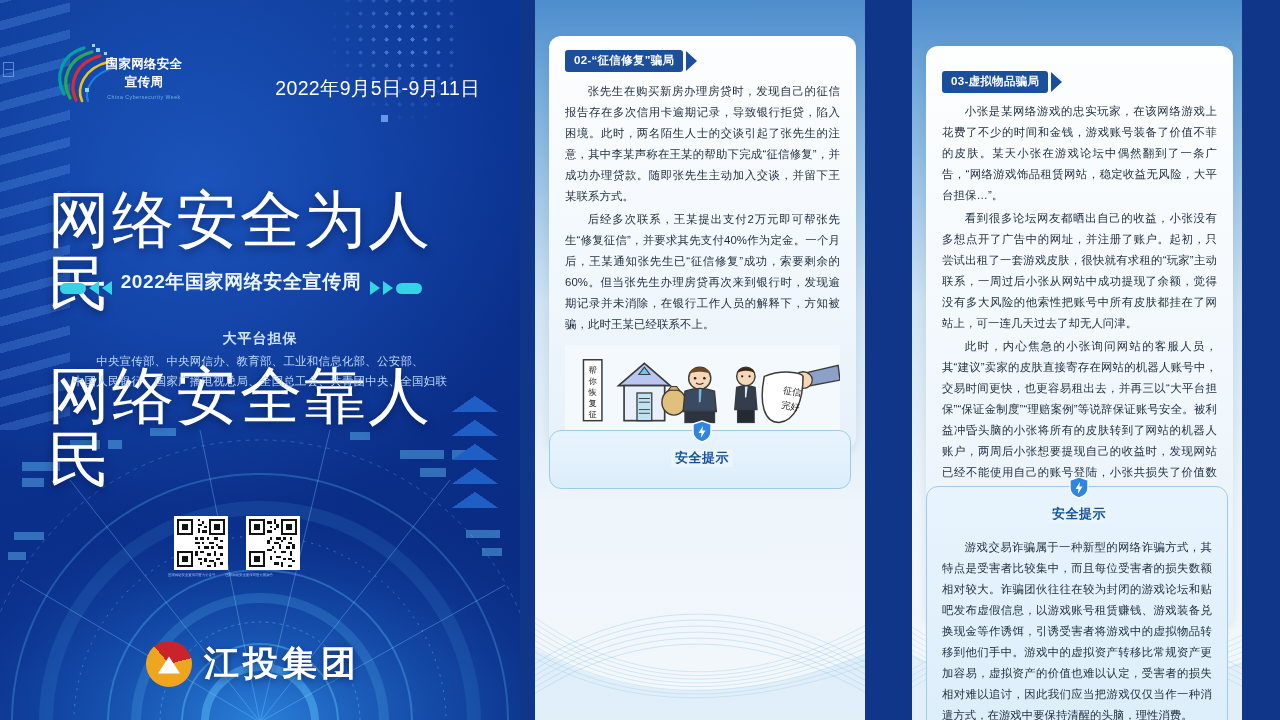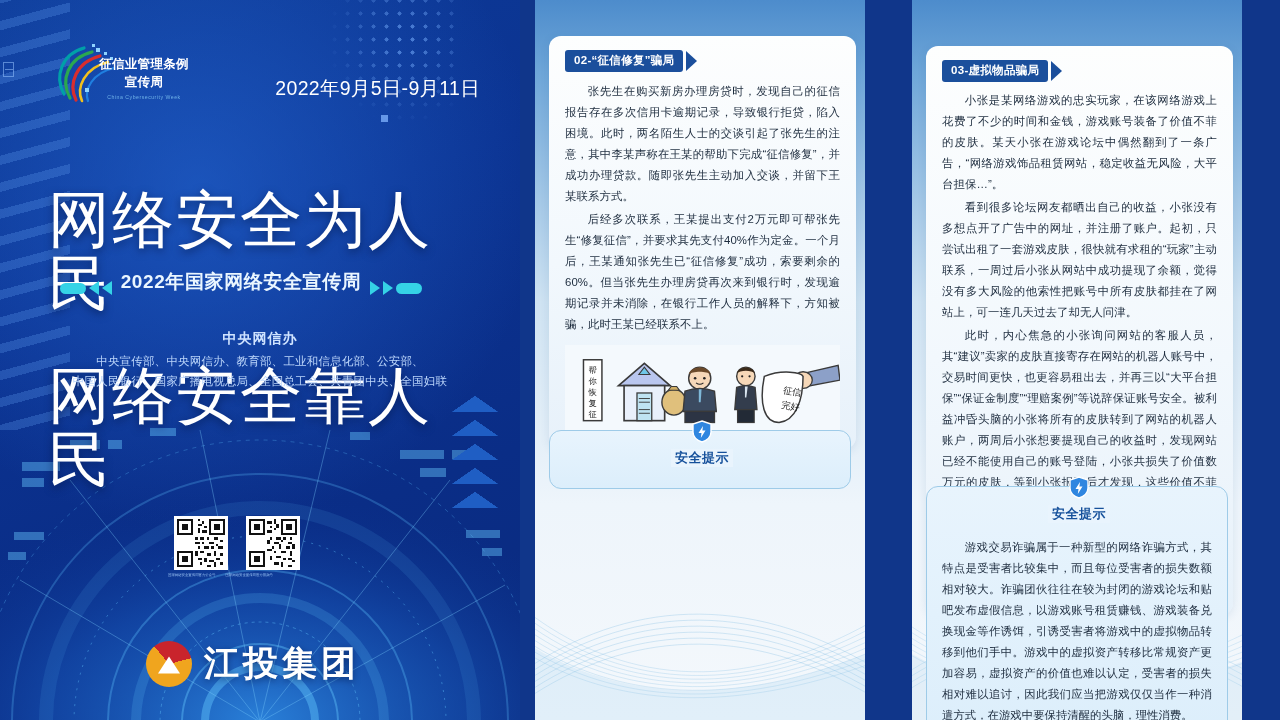--- a/index.html
+++ b/index.html
@@ -226,21 +226,21 @@
         </g>
         <g fill="#8fd3ff">
           <rect x="44" y="6" width="4" height="4"></rect>
             <rect x="52" y="10" width="3" height="3"></rect>
           <rect x="58" y="15" width="3" height="3"></rect>
             <rect x="40" y="2" width="3" height="3"></rect>
           <rect x="33" y="46" width="4" height="4"></rect>
         </g>
       </svg>
       <div class="ncw-txt">
-        <div class="ncw-l1">征信业管理条例</div>
+        <div class="ncw-l1">国家网络安全</div>
         <div class="ncw-l2">宣传周</div>
         <div class="ncw-l3">China Cybersecurity Week</div>
       </div>
     </div>
 
     <div class="poster-date">2022年9月5日-9月11日</div>
 
     <div class="slogan">
       <div>网络安全为人民</div>
       <div>网络安全靠人民</div>
@@ -253,21 +253,21 @@
           <span class="sb-tri l"></span>
       </span>
       <span class="sb-txt">2022年国家网络安全宣传周</span>
       <span class="sb-arrows">
         <span class="sb-tri r"></span>
           <span class="sb-tri r"></span>
           <span class="sb-pill"></span>
       </span>
     </div>
 
-    <div class="host-title">中央网信办</div>
+    <div class="host-title">大平台担保</div>
     <div class="host-body">
       <div>中央宣传部、中央网信办、教育部、工业和信息化部、公安部、</div>
       <div>中国人民银行、国家广播电视总局、全国总工会、共青团中央、全国妇联</div>
     </div>
 
     <div class="qr-wrap">
       <div class="qr">
         <svg width="48" height="48" viewBox="0 0 21 21" shape-rendering="crispEdges">
           <rect width="21" height="21" fill="#fff"></rect>
           <g fill="#111">
@@ -471,21 +471,21 @@
         <g fill="none" stroke="#6fb3dd" stroke-opacity=".35" stroke-width=".7">
           <path d="M-10 126 C 90 60 210 48 340 124"></path>
           <path d="M-10 132 C 90 66 210 54 340 130"></path>
           <path d="M-10 138 C 90 72 210 60 340 136"></path>
           <path d="M-10 144 C 90 78 210 66 340 142"></path>
         </g>
         <path d="M-10 98 C 80 154 200 162 340 108 L340 170 L-10 170Z" fill="#a9d3ee" fill-opacity=".22"></path>
       </svg>
     </div>
 
-    <div class="card" style="top:46px; padding:14px 16px 14px;">
+    <div class="card" style="top:46px; padding:25px 16px 14px;">
       <div class="sect-tag-row">
         <span class="sect-tag">03-虚拟物品骗局</span>
         <span class="tag-arrow"></span>
       </div>
       <p class="para" style="margin-top:8px;">小张是某网络游戏的忠实玩家，在该网络游戏上花费了不少的时间和金钱，游戏账号装备了价值不菲的皮肤。某天小张在游戏论坛中偶然翻到了一条广告，“网络游戏饰品租赁网站，稳定收益无风险，大平台担保…”。</p>
       <p class="para">看到很多论坛网友都晒出自己的收益，小张没有多想点开了广告中的网址，并注册了账户。起初，只尝试出租了一套游戏皮肤，很快就有求租的“玩家”主动联系，一周过后小张从网站中成功提现了余额，觉得没有多大风险的他索性把账号中所有皮肤都挂在了网站上，可一连几天过去了却无人问津。</p>
       <p class="para">此时，内心焦急的小张询问网站的客服人员，其“建议”卖家的皮肤直接寄存在网站的机器人账号中，交易时间更快，也更容易租出去，并再三以“大平台担保”“保证金制度”“理赔案例”等说辞保证账号安全。被利益冲昏头脑的小张将所有的皮肤转到了网站的机器人账户，两周后小张想要提现自己的收益时，发现网站已经不能使用自己的账号登陆，小张共损失了价值数万元的皮肤，等到小张报警后才发现，这些价值不菲的虚拟资产早已经被转移。</p>
 
       <div style="margin-top:8px;">
         <svg class="illus" viewBox="0 0 298 86">

